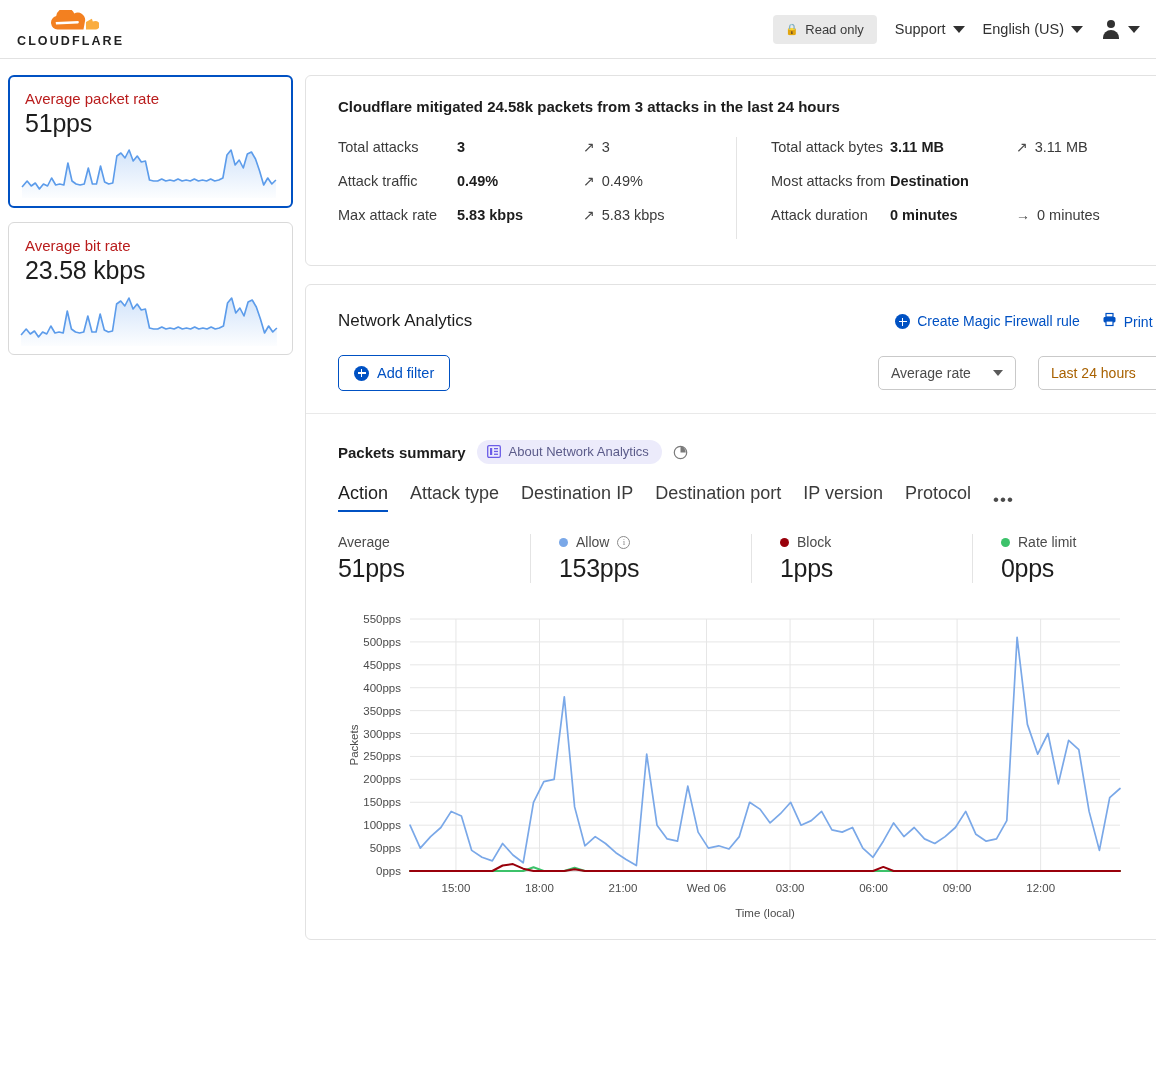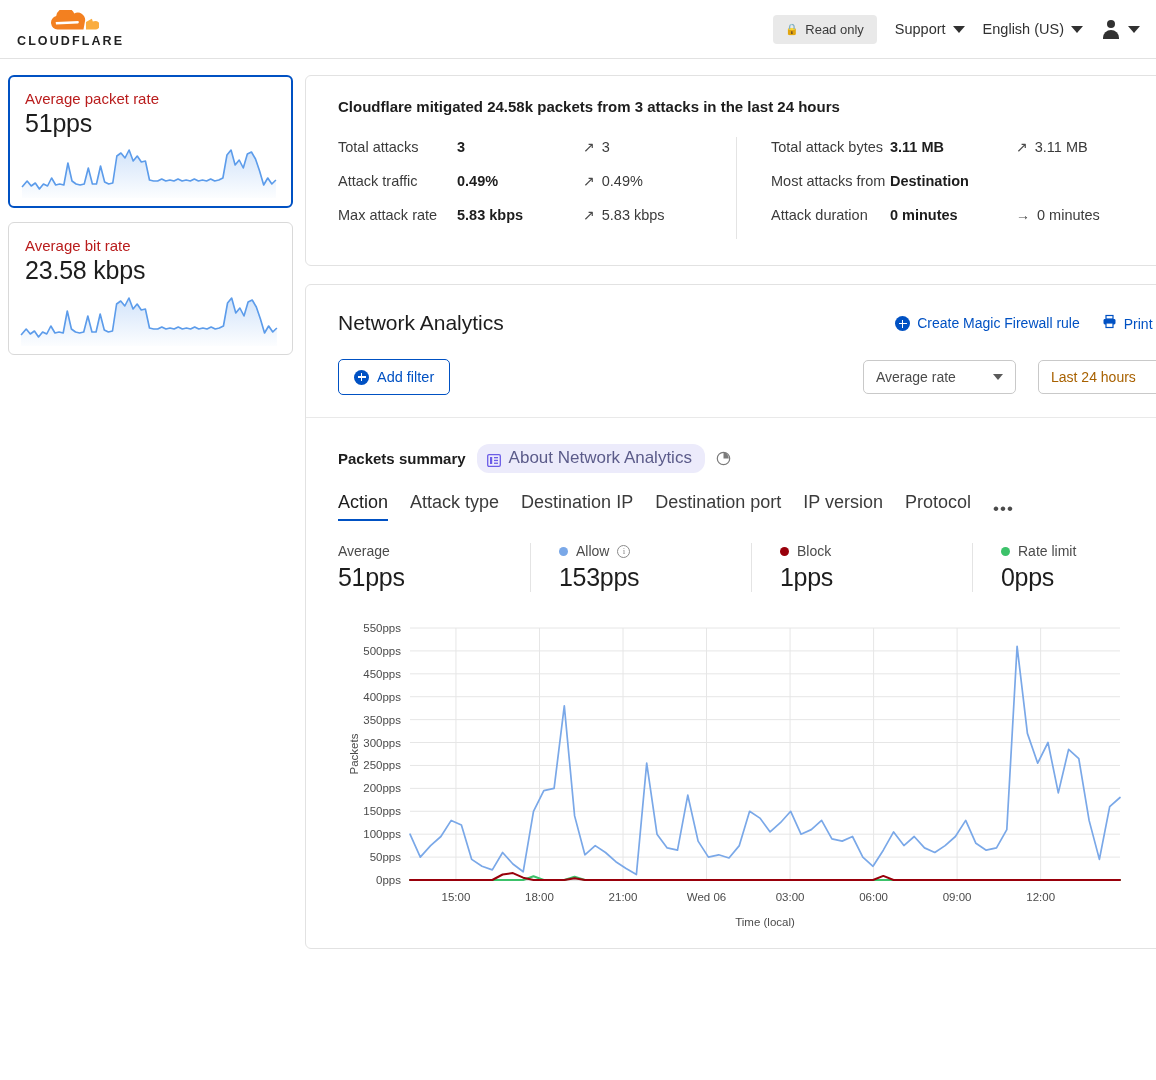--- a/index.html
+++ b/index.html
@@ -94,21 +94,21 @@
     margin-bottom: 13px; line-height: 1.45;
   }
   .stat-name { color: #3b3b3b; flex: 0 0 119px; }
   .stat-val { color: #1d1d1d; font-weight: bold; flex: 0 0 126px; }
   .stat-delta { color: #3b3b3b; display: flex; gap: 7px; align-items: baseline; }
   .arrow-up, .arrow-flat { color: #4a4a4a; font-size: 14px; }
 
   
   .na-head { padding: 26px 32px 22px 32px; border-bottom: 1px solid #e9e9e9; }
   .na-row1 { display: flex; align-items: center; }
-  .na-title { font-size: 21px; color: #1d1d1d; }
+  .na-title { font-size: 17px; color: #1d1d1d; }
   .na-actions { margin-left: auto; display: flex; align-items: center; gap: 22px; }
   .na-link {
     display: flex; align-items: flex-end; gap: 7px;
     color: #0051c3; font-size: 14px; cursor: pointer; text-decoration: none;
   }
   .plus-circle {
     width: 15px; height: 15px; border-radius: 50%; background: #0051c3;
     position: relative; flex: none;
   }
   .plus-circle::before, .plus-circle::after {
@@ -123,39 +123,39 @@
     border: 1px solid #0051c3; border-radius: 5px;
     color: #0051c3; background: #fff; font-size: 14.5px;
     padding: 9px 15px; cursor: pointer;
   }
   .na-selects { margin-left: auto; display: flex; gap: 22px; }
   .select-box {
     border: 1px solid #c9c9c9; border-radius: 5px; background: #fff;
     height: 34px; display: flex; align-items: center;
     padding: 0 12px; font-size: 14px; cursor: pointer; position: relative;
   }
-  .select-box.w1 { width: 153px; }
+  .select-box.w1 { width: 138px; }
   .select-box.w2 { width: 155px; }
   .sel-label { color: #4b4b4b; }
   .sel-label.amber { color: #a86100; }
   .sel-caret {
     margin-left: auto;
     width: 0; height: 0;
     border-left: 5px solid transparent;
     border-right: 5px solid transparent;
     border-top: 6px solid #5a5a5a;
   }
 
   
   .ps { padding: 26px 32px 10px 32px; position: relative; }
   .ps-row1 { display: flex; align-items: center; gap: 11px; }
   .ps-title { font-size: 15px; font-weight: bold; color: #1d1d1d; }
   .about-pill {
     background: #ecebfb; border-radius: 12px; color: #5b5b8a;
-    font-size: 17px; padding: 4px 13px 5px 10px;
+    font-size: 13px; padding: 4px 13px 5px 10px;
     display: flex; align-items: center; gap: 8px; cursor: pointer;
   }
   .book-ico { width: 14px; height: 13px; flex: none; }
   .pie-ico { width: 15px; height: 15px; cursor: pointer; }
 
   .tabs { display: flex; align-items: flex-end; gap: 22px; margin-top: 19px; }
   .tab {
     font-size: 18px; color: #3b3b3b; padding-bottom: 6px;
     cursor: pointer; border-bottom: 2px solid transparent;
   }

